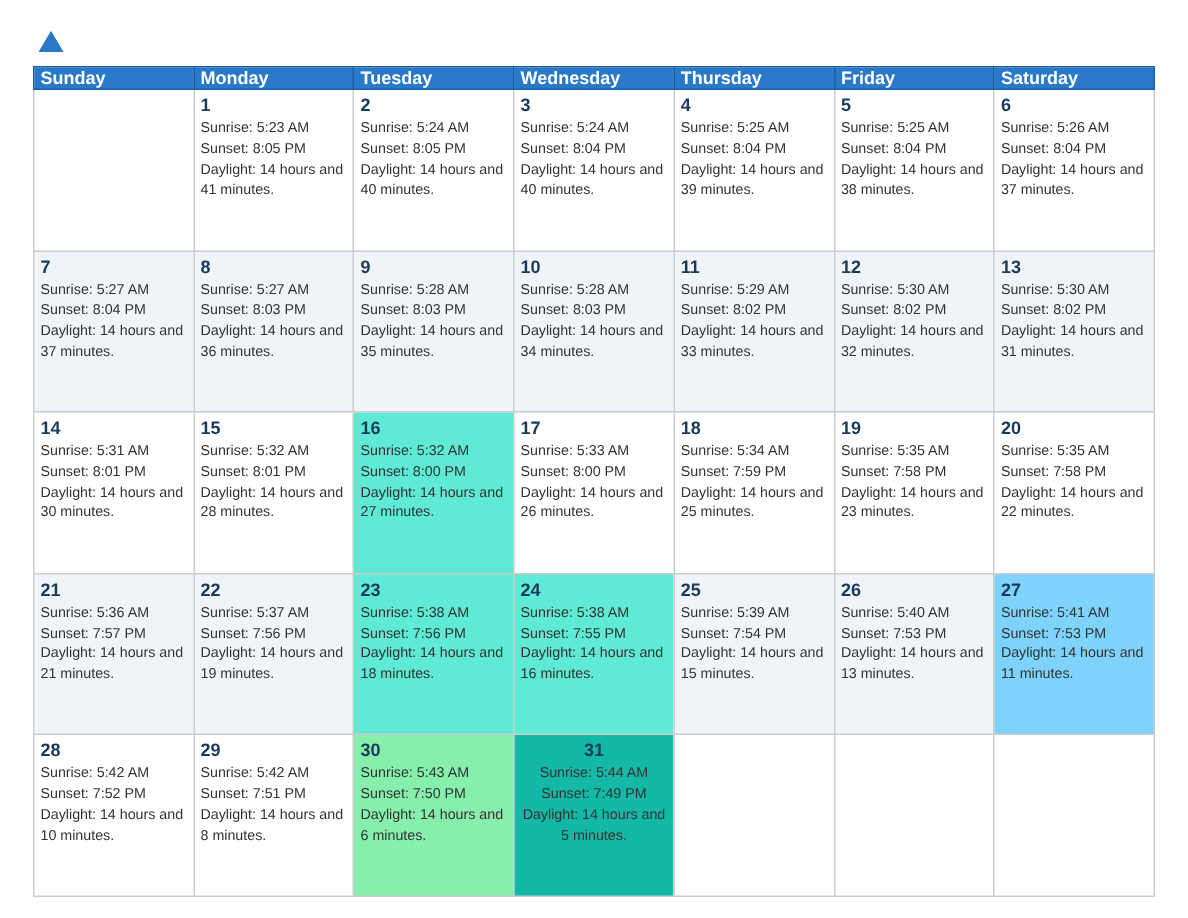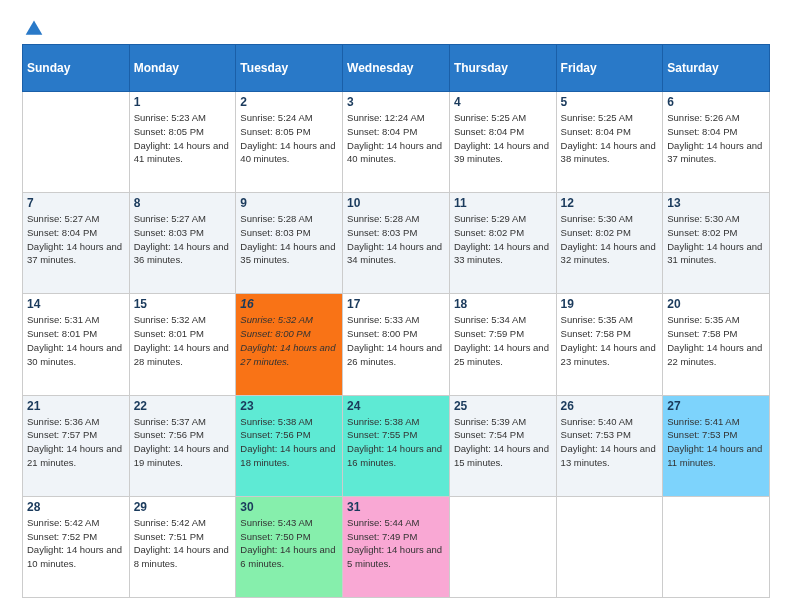--- a/index.html
+++ b/index.html
@@ -57,21 +57,21 @@
     }
     .calendar {
       width: 100%;
       flex: 1;
       border-collapse: collapse;
       font-size: 10px;
     }
     .calendar th {
       background: #2979c8;
       color: #fff;
-      padding: 16px 4px;
+      padding: 0 4px;
       text-align: left;
       font-size: 12px;
       font-weight: bold;
       border: 1px solid #1a5fa8;
     }
     .calendar td {
       border: 1px solid #ccc;
       padding: 3px 4px;
       vertical-align: top;
       width: 107px;
@@ -141,21 +141,21 @@
           </td>
           <td style="background: rgb(255, 255, 255);">
             <span class="day-num">2</span>
             <div class="day-info">Sunrise: 5:24 AM
 Sunset: 8:05 PM
 Daylight: 14 hours
 and 40 minutes.</div>
           </td>
           <td style="background: rgb(255, 255, 255);">
             <span class="day-num">3</span>
-            <div class="day-info">Sunrise: 12:24 AM
+            <div class="day-info">Sunrise: 5:24 AM
 Sunset: 8:04 PM
 Daylight: 14 hours
 and 40 minutes.</div>
           </td>
           <td style="background: rgb(255, 255, 255);">
             <span class="day-num">4</span>
             <div class="day-info">Sunrise: 5:25 AM
 Sunset: 8:04 PM
 Daylight: 14 hours
 and 39 minutes.</div>
@@ -234,21 +234,21 @@
 Daylight: 14 hours
 and 30 minutes.</div>
           </td>
           <td style="background: rgb(255, 255, 255);">
             <span class="day-num">15</span>
             <div class="day-info">Sunrise: 5:32 AM
 Sunset: 8:01 PM
 Daylight: 14 hours
 and 28 minutes.</div>
           </td>
-          <td style="background: #f97316; font-style: italic;">
+          <td style="background: #5eead4;">
             <span class="day-num">16</span>
             <div class="day-info">Sunrise: 5:32 AM
 Sunset: 8:00 PM
 Daylight: 14 hours
 and 27 minutes.</div>
           </td>
           <td style="background: rgb(255, 255, 255);">
             <span class="day-num">17</span>
             <div class="day-info">Sunrise: 5:33 AM
 Sunset: 8:00 PM
@@ -343,21 +343,21 @@
 Daylight: 14 hours
 and 8 minutes.</div>
           </td>
           <td style="background: #86efac;">
             <span class="day-num">30</span>
             <div class="day-info">Sunrise: 5:43 AM
 Sunset: 7:50 PM
 Daylight: 14 hours
 and 6 minutes.</div>
           </td>
-          <td style="background: #f9a8d4;">
+          <td style="background: #14b8a6; text-align: center;">
             <span class="day-num">31</span>
             <div class="day-info">Sunrise: 5:44 AM
 Sunset: 7:49 PM
 Daylight: 14 hours
 and 5 minutes.</div>
           </td>
           <td class="empty-cell"></td>
           <td class="empty-cell"></td>
           <td class="empty-cell"></td>
         </tr>

